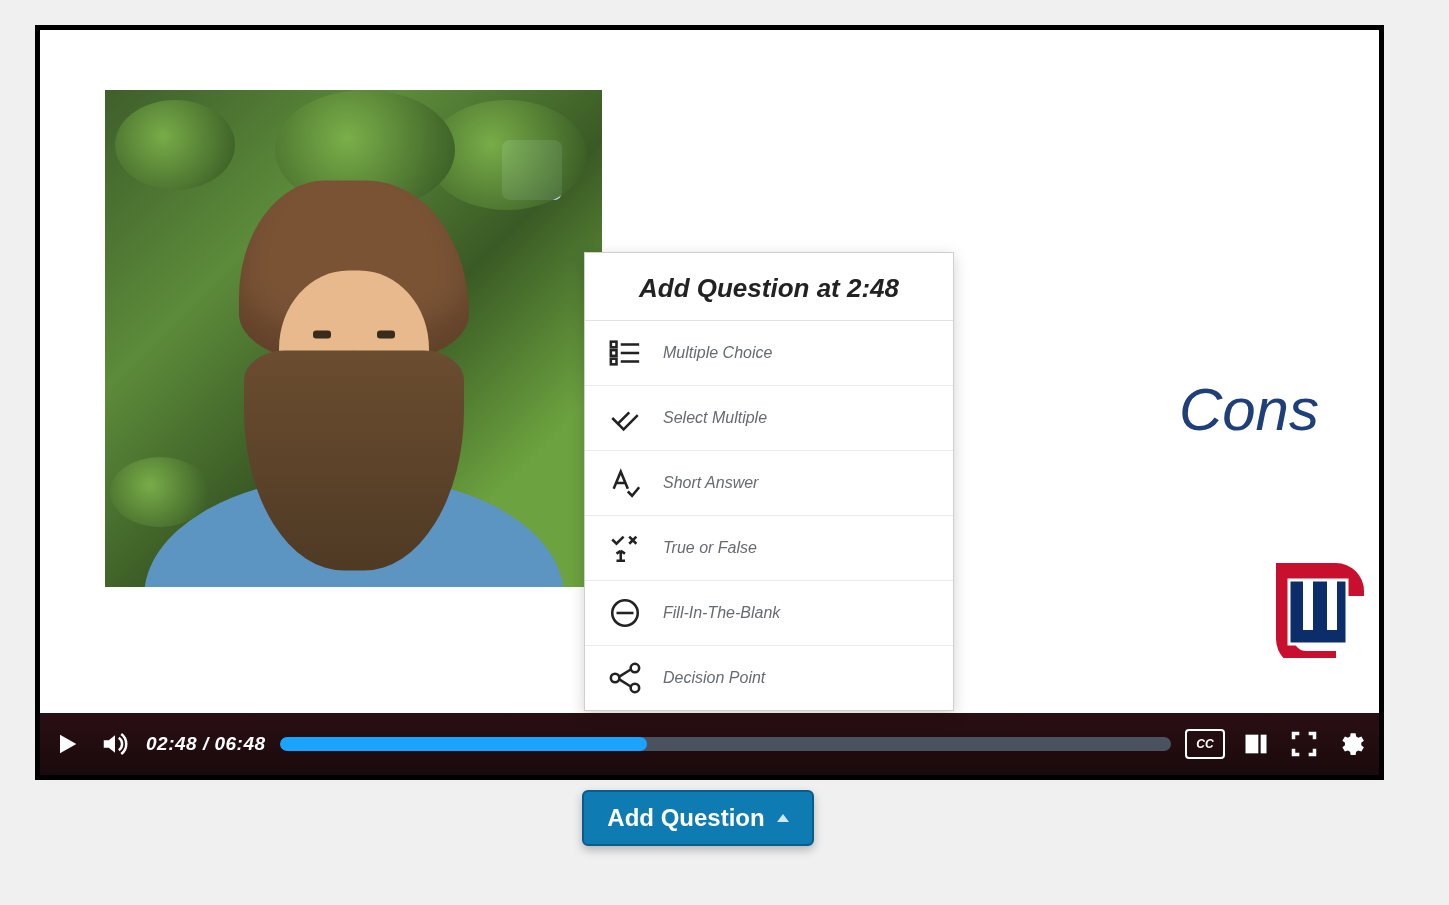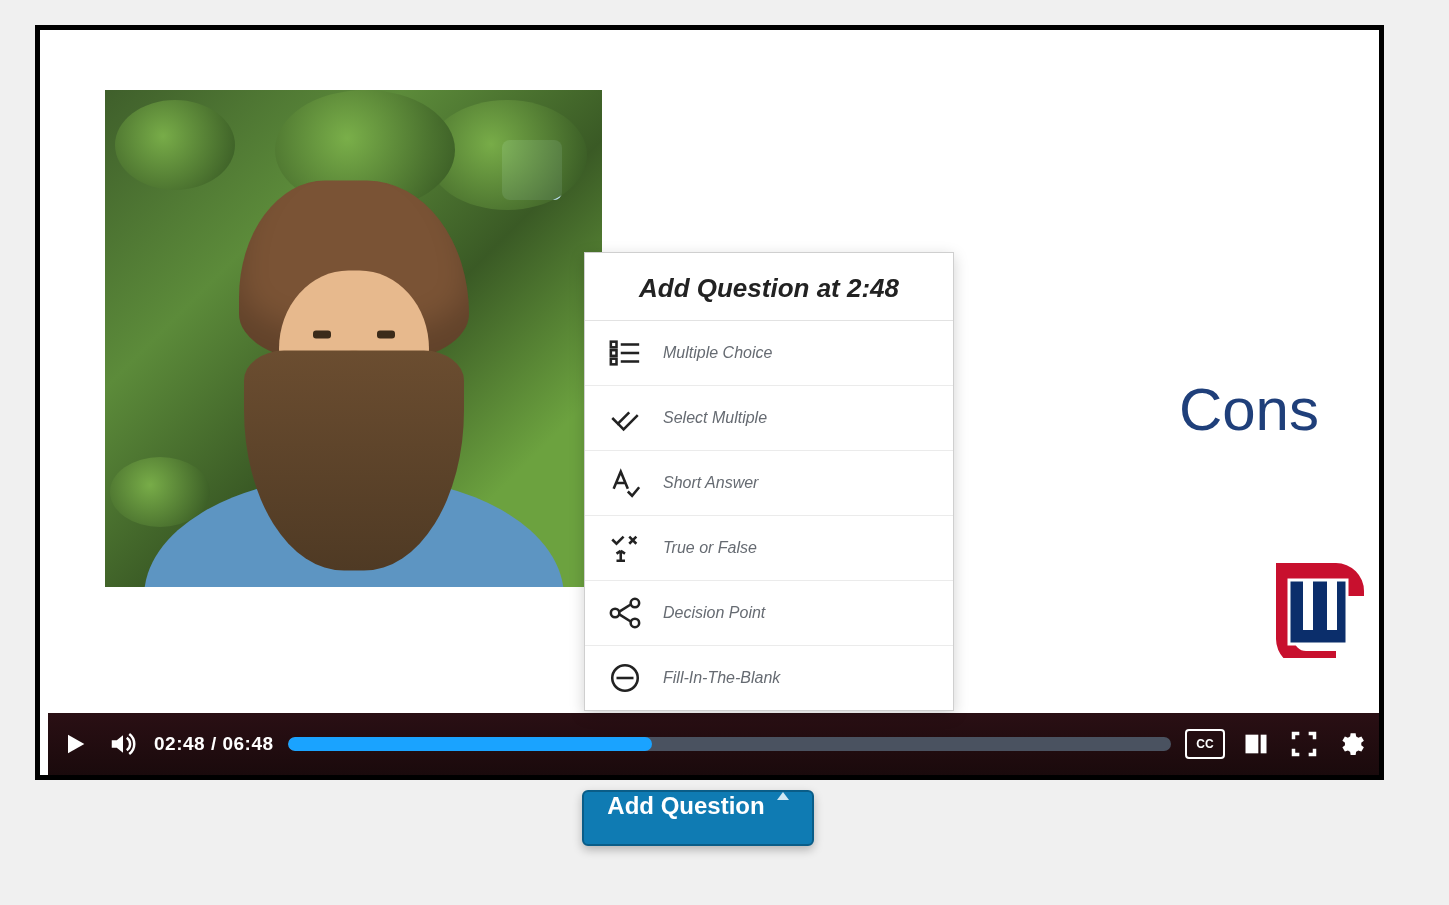--- a/index.html
+++ b/index.html
@@ -14,20 +14,21 @@
   }
 
   .player-frame {
     position: absolute;
     left: 35px;
     top: 25px;
     width: 1349px;
     height: 755px;
     border: 5px solid #000;
     background: #fff;
+    font-style: italic;
   }
 
   .video-area {
     position: absolute;
     left: 0; top: 0; right: 0;
     height: 688px;
     background: #fff;
     overflow: hidden;
   }
 
@@ -119,21 +120,21 @@
     right: 8px;
     bottom: 60px;
     width: 110px;
     height: 100px;
     z-index: 5;
   }
 
   
   .controls {
     position: absolute;
-    left: 8px; right: 0;
+    left: 0; right: 0;
     bottom: 0;
     height: 62px;
     background: linear-gradient(#2a0f14,#1a0a0c);
     display: flex;
     align-items: center;
     padding: 0 10px;
     gap: 14px;
     color: #fff;
     z-index: 3;
   }
@@ -202,20 +203,21 @@
     top: 790px;
     width: 232px;
     height: 56px;
     background: #0f7bb3;
     border: 2px solid #0a5d88;
     border-radius: 6px;
     color: #fff;
     font-size: 24px;
     font-weight: 600;
     display:flex;
+    align-items:center;
     justify-content:center;
     gap:12px;
     cursor:pointer;
     box-shadow: 0 4px 10px rgba(0,0,0,.25);
     z-index: 15;
   }
   .add-q-btn .tri {
     width:0;height:0;border-left:6px solid transparent;border-right:6px solid transparent;border-bottom:8px solid #cfe7f3;
   }
 </style>
@@ -345,37 +347,37 @@
         <path d="M9 14 v7 M6 21 h6 M9 14 l3 2 M9 14 l-3 2"></path>
       </svg>
     </span>
     <span>True or False</span>
   </div>
 
 
   <div class="row">
     <span class="ic">
       <svg width="34" height="34" viewBox="0 0 24 24" fill="none" stroke="#222" stroke-width="1.8">
+        <circle cx="12" cy="12" r="9"></circle>
+          <line x1="6" y1="12" x2="18" y2="12"></line>
+      </svg>
+    </span>
+    <span>Fill-In-The-Blank</span>
+  </div>
+
+  <div class="row">
+    <span class="ic">
+      <svg width="34" height="34" viewBox="0 0 24 24" fill="none" stroke="#222" stroke-width="1.8">
         <circle cx="5" cy="12" r="3"></circle>
           <circle cx="19" cy="5" r="3"></circle>
           <circle cx="19" cy="19" r="3"></circle>
         <line x1="8" y1="11" x2="16" y2="6"></line>
           <line x1="8" y1="13" x2="16" y2="18"></line>
       </svg>
     </span>
     <span>Decision Point</span>
   </div>
-
-  <div class="row">
-    <span class="ic">
-      <svg width="34" height="34" viewBox="0 0 24 24" fill="none" stroke="#222" stroke-width="1.8">
-        <circle cx="12" cy="12" r="9"></circle>
-          <line x1="6" y1="12" x2="18" y2="12"></line>
-      </svg>
-    </span>
-    <span>Fill-In-The-Blank</span>
-  </div>
 </div>
 
 <div class="add-q-btn">
   <span>Add Question</span>
   <span class="tri"></span>
 </div>
 
 </body></html>

